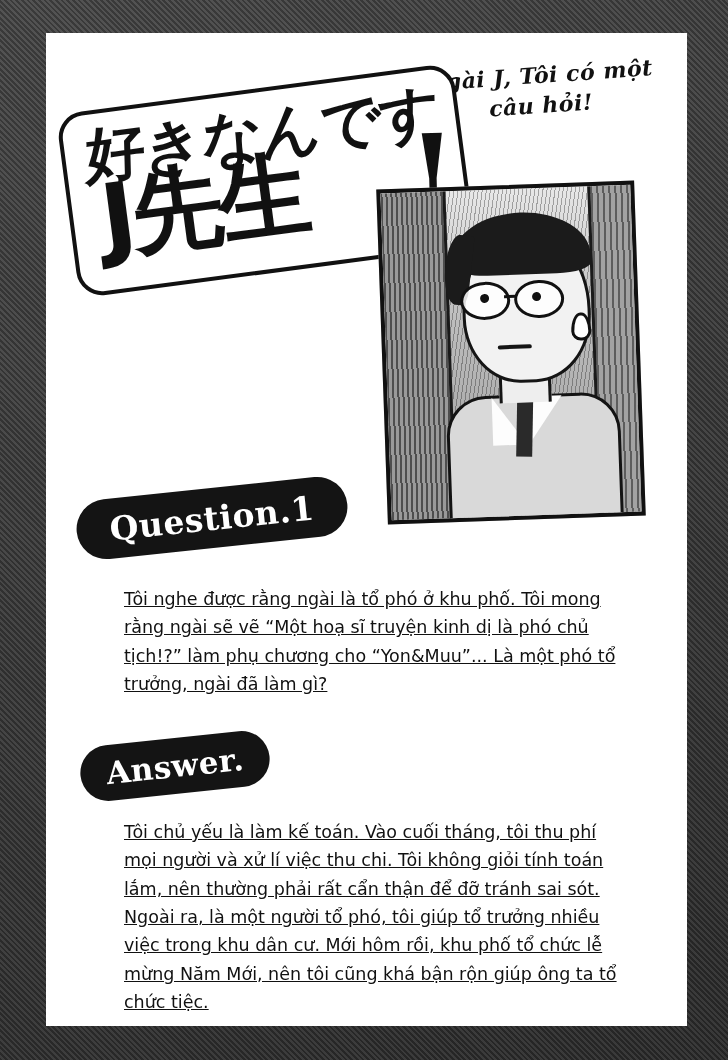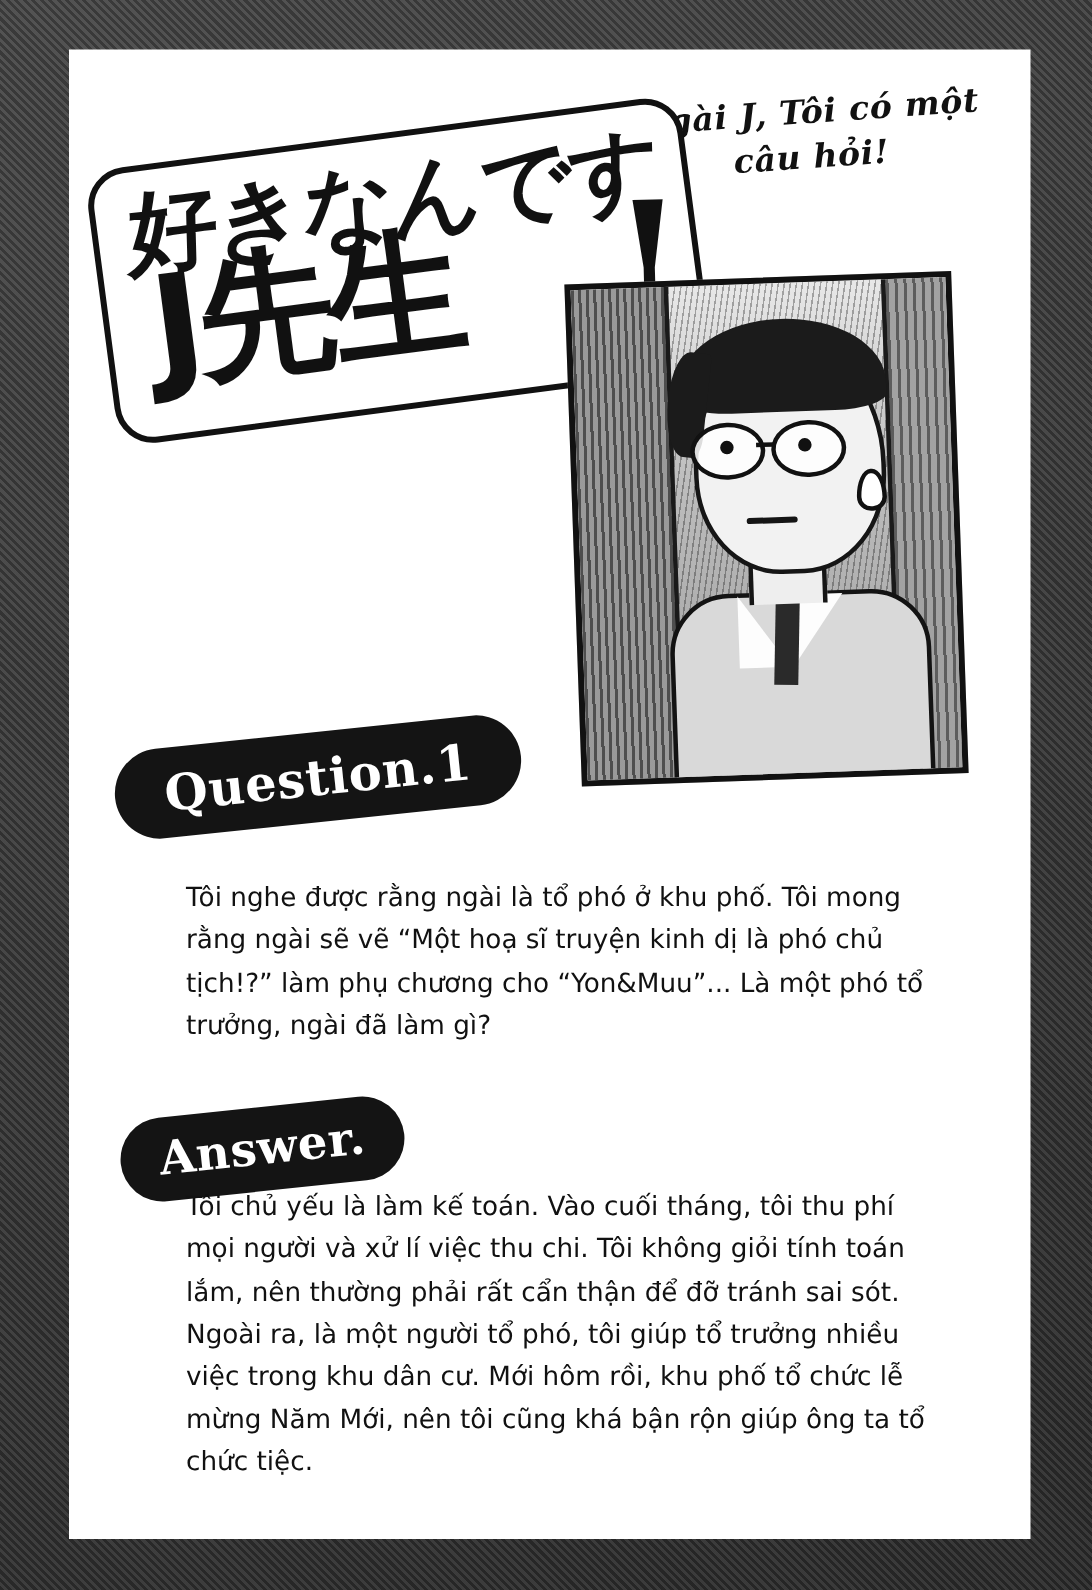--- a/index.html
+++ b/index.html
@@ -295,23 +295,24 @@
 
   
   .body-text {
     position: absolute;
     left: 78px;
     width: 500px;
     font-family: "DejaVu Sans", sans-serif;
     font-size: 17.5px;
     line-height: 1.62;
     color: #111;
+    text-decoration: underline;
   }
   .q-text { top: 552px; }
-  .a-text { top: 758px; }
+  .a-text { top: 785px; }
 </style>
 </head>
 <body>
 
 <div class="page">
   <div class="paper">
 
     <div class="hand-title">Ngài J, Tôi có một câu hỏi!</div>
 
     <div class="logo-plaque">

